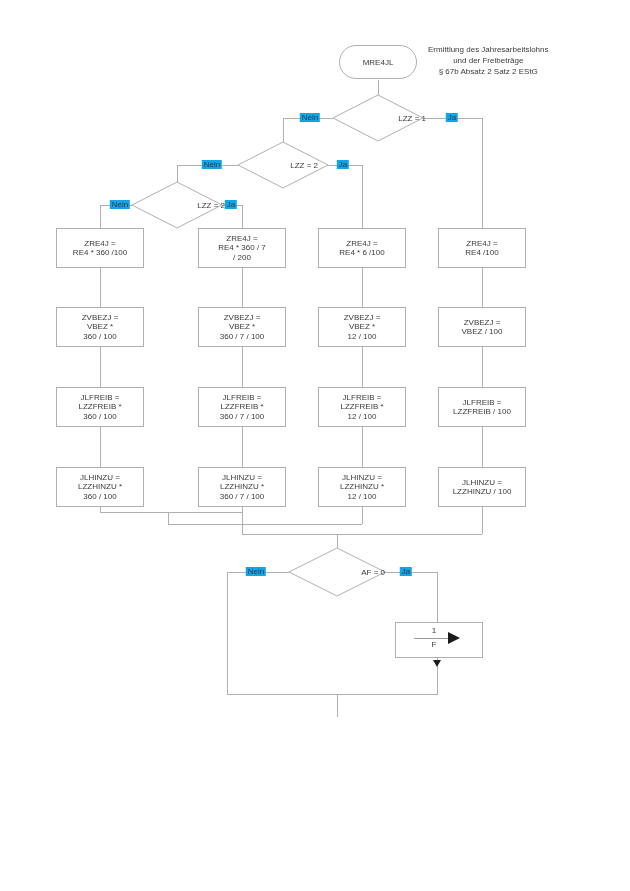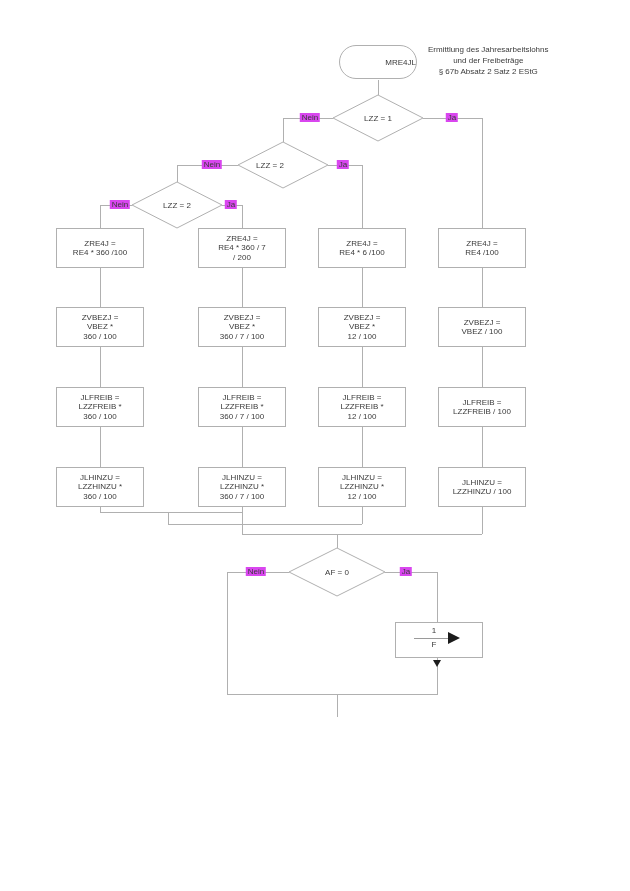--- a/index.html
+++ b/index.html
@@ -10,24 +10,24 @@
   .wires { position:absolute; left:0; top:0; }
   .pbox {
     position:absolute; box-sizing:border-box; width:88px; height:40px;
     border:1px solid #b0b0b0; background:#fff;
     display:flex; flex-direction:column; align-items:center; justify-content:center;
     font-size:8px; line-height:9.5px; text-align:center; white-space:nowrap;
   }
   .terminator {
     position:absolute; box-sizing:border-box; border:1px solid #b0b0b0;
     border-radius:17px; background:#fff;
-    display:flex; align-items:center; justify-content:flex-end; font-size:8px;
+    display:flex; align-items:center; justify-content:center; font-size:8px;
   }
-  .dlabel { position:absolute; width:96px; text-align:center; font-size:8px; line-height:9px; }
-  .blabel { position:absolute; transform:translateX(-50%); font-size:8px; line-height:9px; background:#d946ef; padding:0 2px; white-space:nowrap; }
+  .dlabel { position:absolute; width:96px; text-align:right; font-size:8px; line-height:9px; }
+  .blabel { position:absolute; transform:translateX(-50%); font-size:8px; line-height:9px; background:#0ea5e9; padding:0 2px; white-space:nowrap; }
   .annotation { position:absolute; font-size:8px; line-height:11px; text-align:center; }
   .fbox { position:absolute; left:395px; top:622px; width:88px; height:36px; box-sizing:border-box; border:1px solid #b0b0b0; background:#fff; }
   .fbox .val { position:absolute; left:30px; top:3px; width:16px; text-align:center; font-size:8px; line-height:9px; }
   .fbox .bar { position:absolute; left:18px; top:15px; width:34px; height:1px; background:#9a9a9a; }
   .fbox .tri { position:absolute; left:52px; top:9px; width:0; height:0; border-top:6px solid transparent; border-bottom:6px solid transparent; border-left:12px solid #1c1c1c; }
   .fbox .var { position:absolute; left:30px; top:17px; width:16px; text-align:center; font-size:8px; line-height:9px; }
   .down-arrow { position:absolute; left:433px; top:660px; width:0; height:0; border-left:4px solid transparent; border-right:4px solid transparent; border-top:7px solid #1c1c1c; }
 </style>
 </head>
 <body>

